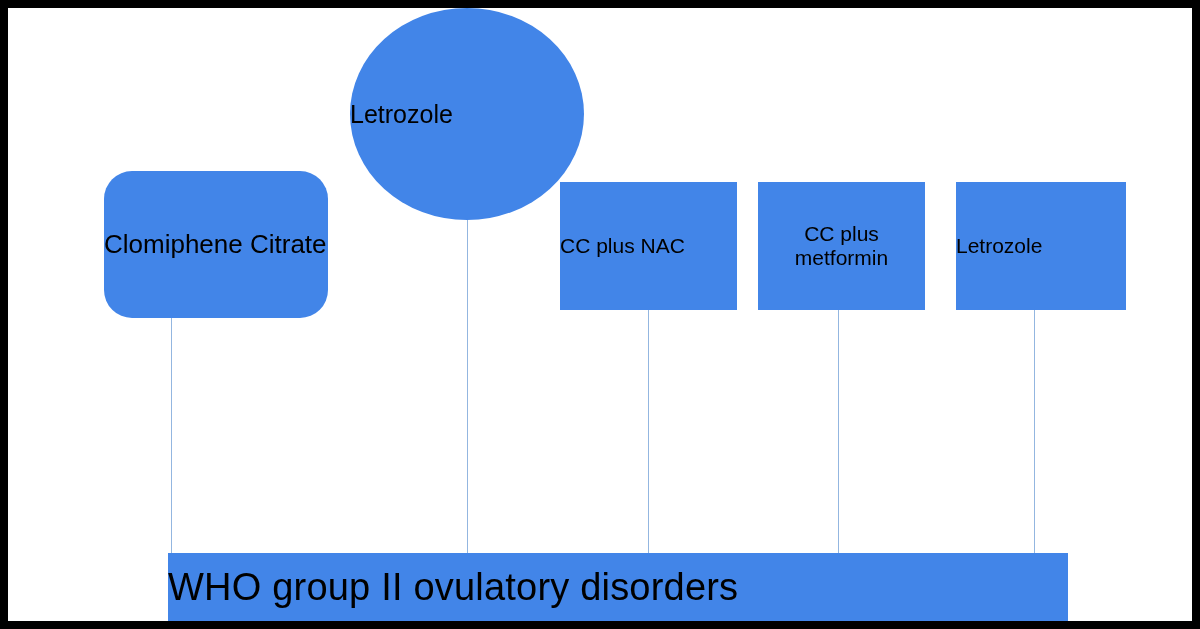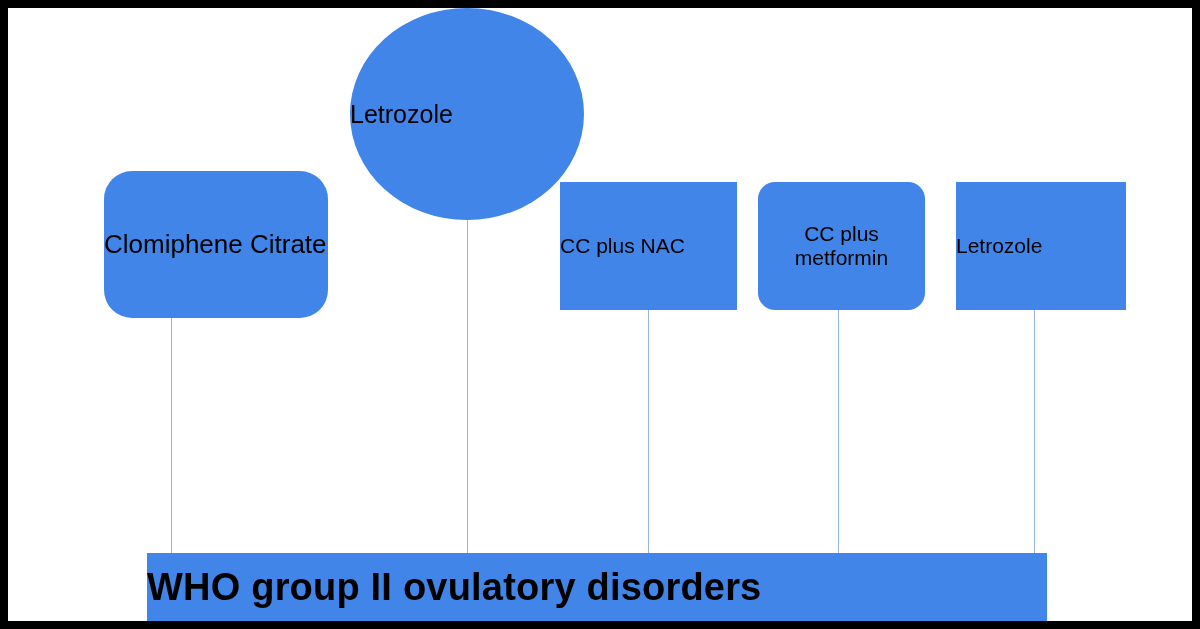--- a/index.html
+++ b/index.html
@@ -67,26 +67,26 @@
     </div>
 
     <div class="node circle label-letrozole" style="left:342px; top:0px; width:234px; height:212px;">
       <span>Letrozole</span>
     </div>
 
     <div class="node label-ccnac" style="left:552px; top:174px; width:177px; height:128px;">
       <span>CC plus NAC</span>
     </div>
 
-    <div class="node label-ccmet" style="left:750px; top:174px; width:167px; height:128px;border-radius:17px;">
+    <div class="node label-ccmet" style="left:750px; top:174px; width:167px; height:128px;">
       <span>CC plus metformin</span>
     </div>
 
     <div class="node label-tamoxifen" style="left:948px; top:174px; width:170px; height:128px;">
       <span>Letrozole</span>
     </div>
 
-    <div class="node label-base" style="left:139px; top:545px; width:900px; height:68px;font-weight:bold;">
+    <div class="node label-base" style="left:160px; top:545px; width:900px; height:68px;">
       <span>WHO group II ovulatory disorders</span>
     </div>
 
   </div>
 </div>
 
 </body></html>

